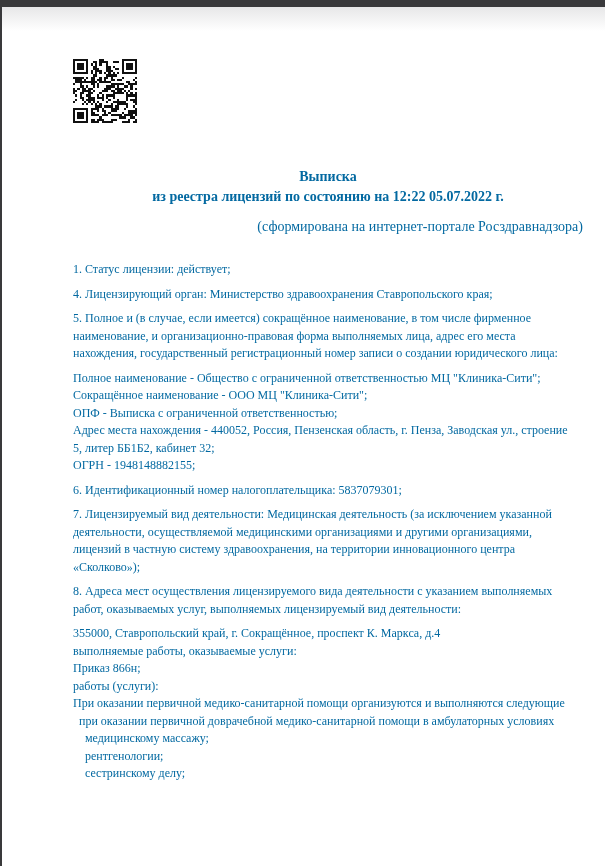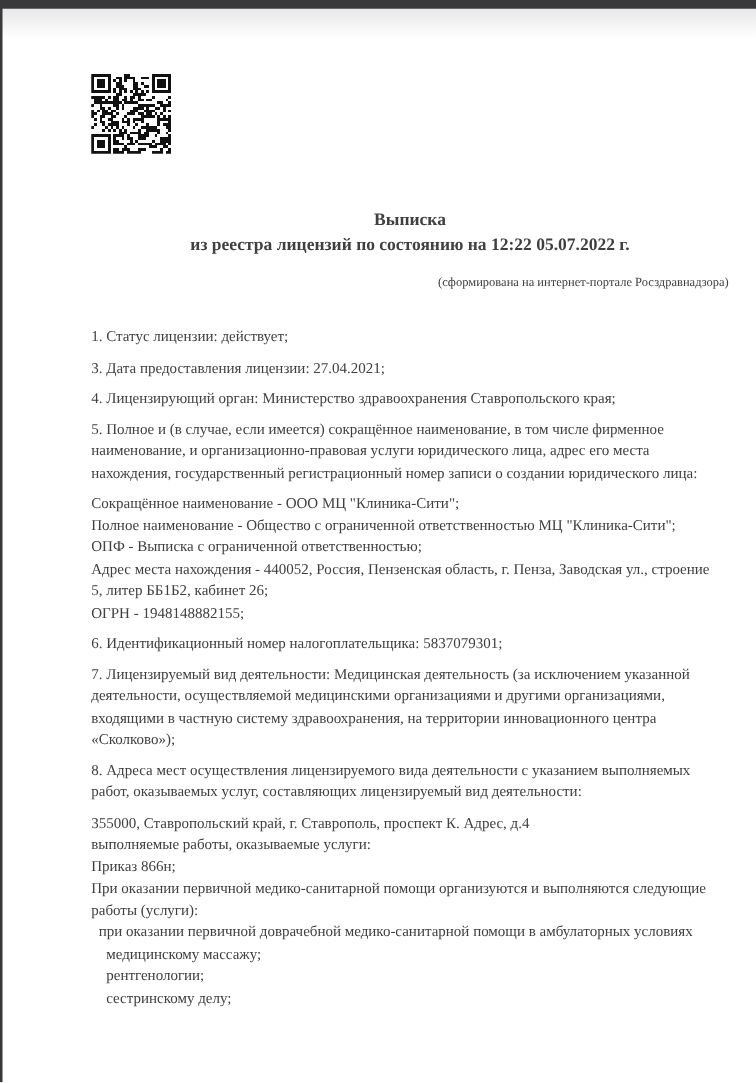--- a/index.html
+++ b/index.html
@@ -1,32 +1,32 @@
 <!DOCTYPE html>
 <html><head>
 <meta charset="utf-8">
 <style>
   html, body { margin:0; padding:0; background:#ffffff; }
   .viewport {
     position:relative; width:605px; height:866px; overflow:hidden;
-    background:#ffffff; font-family:"Liberation Serif", serif; color:#404040;
+    background:#ffffff; font-family:"Liberation Serif", serif; color:#0369a1;
   }
   .top-bar   { position:absolute; top:0; left:0; width:605px; height:7px; background:#39393b; z-index:3; }
   .top-shade { position:absolute; top:7px; left:0; width:605px; height:24px;
                background:linear-gradient(#e7e7e8, #ffffff); z-index:1; }
   .left-edge { position:absolute; top:0; left:0; width:2px; height:866px; background:#39393b; z-index:4; }
   .qr { position:absolute; left:73px; top:59px; width:64px; height:64px; z-index:2; }
   .qr svg { display:block; }
   .title {
     position:absolute; left:73px; top:167px; width:510px; z-index:2;
     text-align:center; font-weight:bold; font-size:14px; line-height:20px;
   }
   .subtitle {
     position:absolute; left:73px; top:221px; width:510px; z-index:2;
-    text-align:right; font-size:10px; line-height:12px;
+    text-align:right; font-size:14px; line-height:12px;
   }
   .docbody {
     position:absolute; left:73px; top:261px; width:510px; z-index:2;
     font-size:12px; line-height:17.5px;
   }
   .block { margin:0 0 7px 0; }
   .line  { white-space:pre; }
 </style>
 </head>
 <body>
@@ -471,57 +471,54 @@
       <div>из реестра лицензий по состоянию на 12:22 05.07.2022 г.</div>
     </div>
 
     <div class="subtitle">(сформирована на интернет-портале Росздравнадзора)</div>
 
     <div class="docbody" id="doc-body">
         <div class="block">
           <div class="line">1. Статус лицензии: действует;</div>
         </div>
         <div class="block">
-          <div class="line">3. Дата предоставления лицензии: 27.04.2021;</div>
-        </div>
-        <div class="block">
           <div class="line">4. Лицензирующий орган: Министерство здравоохранения Ставропольского края;</div>
         </div>
         <div class="block">
           <div class="line">5. Полное и (в случае, если имеется) сокращённое наименование, в том числе фирменное</div>
-          <div class="line">наименование, и организационно-правовая услуги юридического лица, адрес его места</div>
+          <div class="line">наименование, и организационно-правовая форма выполняемых лица, адрес его места</div>
           <div class="line">нахождения, государственный регистрационный номер записи о создании юридического лица:</div>
         </div>
         <div class="block">
+          <div class="line">Полное наименование - Общество с ограниченной ответственностью МЦ "Клиника-Сити";</div>
           <div class="line">Сокращённое наименование - ООО МЦ "Клиника-Сити";</div>
-          <div class="line">Полное наименование - Общество с ограниченной ответственностью МЦ "Клиника-Сити";</div>
           <div class="line">ОПФ - Выписка с ограниченной ответственностью;</div>
           <div class="line">Адрес места нахождения - 440052, Россия, Пензенская область, г. Пенза, Заводская ул., строение</div>
-          <div class="line">5, литер ББ1Б2, кабинет 26;</div>
+          <div class="line">5, литер ББ1Б2, кабинет 32;</div>
           <div class="line">ОГРН - 1948148882155;</div>
         </div>
         <div class="block">
           <div class="line">6. Идентификационный номер налогоплательщика: 5837079301;</div>
         </div>
         <div class="block">
           <div class="line">7. Лицензируемый вид деятельности: Медицинская деятельность (за исключением указанной</div>
           <div class="line">деятельности, осуществляемой медицинскими организациями и другими организациями,</div>
-          <div class="line">входящими в частную систему здравоохранения, на территории инновационного центра</div>
+          <div class="line">лицензий в частную систему здравоохранения, на территории инновационного центра</div>
           <div class="line">«Сколково»);</div>
         </div>
         <div class="block">
           <div class="line">8. Адреса мест осуществления лицензируемого вида деятельности с указанием выполняемых</div>
-          <div class="line">работ, оказываемых услуг, составляющих лицензируемый вид деятельности:</div>
-        </div>
-        <div class="block">
-          <div class="line">355000, Ставропольский край, г. Ставрополь, проспект К. Адрес, д.4</div>
+          <div class="line">работ, оказываемых услуг, выполняемых лицензируемый вид деятельности:</div>
+        </div>
+        <div class="block">
+          <div class="line">355000, Ставропольский край, г. Сокращённое, проспект К. Маркса, д.4</div>
           <div class="line">выполняемые работы, оказываемые услуги:</div>
           <div class="line">Приказ 866н;</div>
+          <div class="line">работы (услуги):</div>
           <div class="line">При оказании первичной медико-санитарной помощи организуются и выполняются следующие</div>
-          <div class="line">работы (услуги):</div>
           <div class="line">  при оказании первичной доврачебной медико-санитарной помощи в амбулаторных условиях</div>
           <div class="line">    медицинскому массажу;</div>
           <div class="line">    рентгенологии;</div>
           <div class="line">    сестринскому делу;</div>
         </div>
       </div>
   </div>
 </div>
 
 </body></html>

